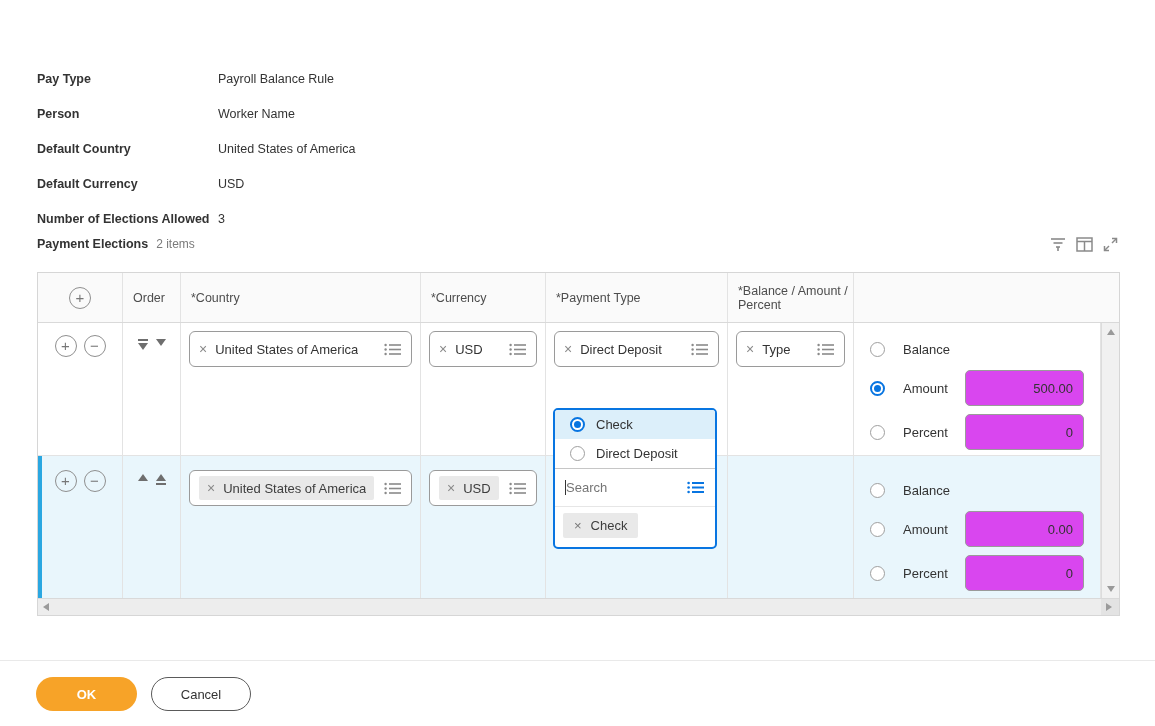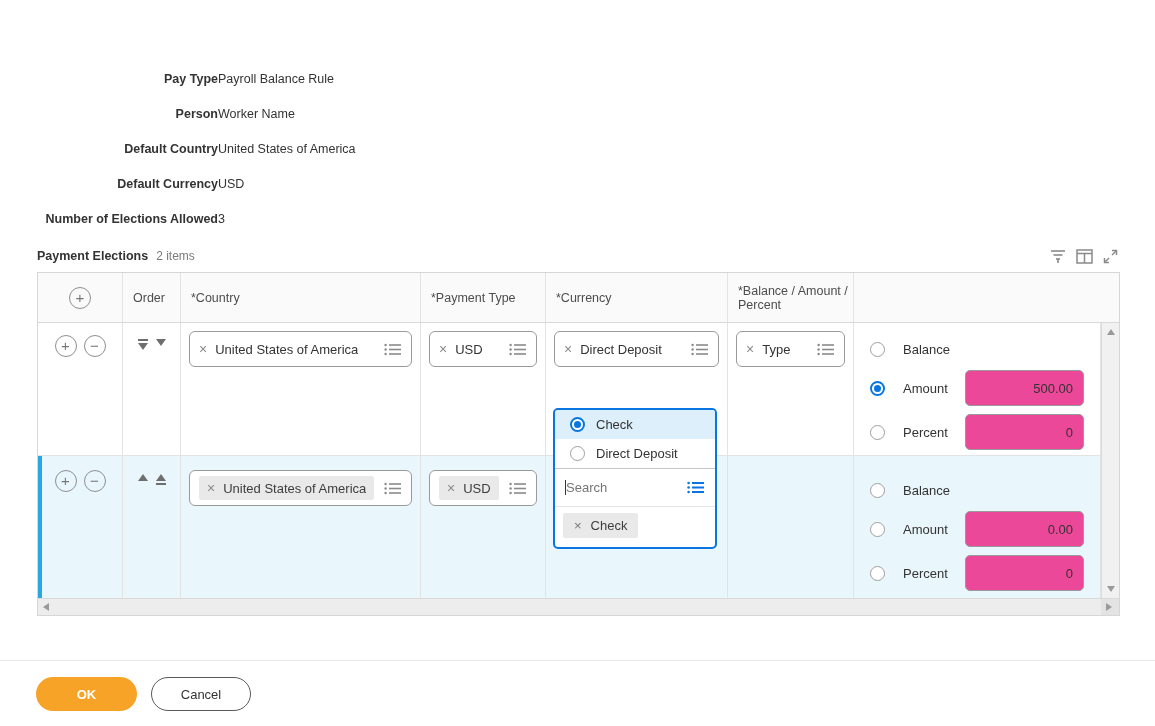--- a/index.html
+++ b/index.html
@@ -6,25 +6,25 @@
   html,body { width:1155px; height:726px; background:#fff; font-family:"Liberation Sans", sans-serif; color:#333; font-size:13px; overflow:hidden; }
   .page { position:relative; width:1155px; height:726px; background:#fff; }
 
   
   .appbar { position:absolute; left:0; top:0; width:1155px; height:59px; background:#7656A6; border-top:6px solid #6A4B99; display:flex; align-items:center; }
   .appbar h1 { margin-left:37px; font-size:19px; font-weight:bold; color:#fff; letter-spacing:.2px; }
 
   
   .info { position:absolute; left:37px; top:61px; }
   .info-row { height:35px; display:flex; align-items:center; }
-  .info-label { width:181px; font-weight:bold; font-size:12.5px; color:#333;text-align:right; }
+  .info-label { width:181px; font-weight:bold; font-size:12.5px; color:#333; }
   .info-value { font-size:12.5px; color:#333; }
 
   
-  .grid-head { position:absolute; left:37px; top:246px; width:1081px; height:20px; display:flex; align-items:center; }
+  .grid-head { position:absolute; left:37px; top:234px; width:1081px; height:20px; display:flex; align-items:center; }
   .grid-title { font-weight:bold; font-size:12.5px; }
   .grid-count { margin-left:8px; color:#7a7a7a; font-size:12px; }
   .grid-tools { margin-left:auto; display:flex; align-items:center; gap:10px; color:#8a8a8a; }
   .grid-tools .tool { cursor:pointer; display:inline-flex; }
 
   
   .tbl { position:absolute; left:37px; top:272px; width:1083px; border:1px solid #d6d6d6; background:#fff; }
   .trow { display:grid; grid-template-columns:85px 58px 240px 125px 182px 126px 247px 18px; }
   .trow > div { border-right:1px solid #e3e3e3; position:relative; }
   .trow > div:last-child { border-right:none; }
@@ -60,21 +60,21 @@
 
   
   .balcell { padding:12px 0 0 16px; }
   .r2 .balcell { padding-top:20px; }
   .bal-line { display:flex; align-items:center; height:28px; margin-bottom:6px;gap:8px; }
   .bal-line.tall { height:38px;justify-content:center; }
   .radio { width:15px; height:15px; border:1px solid #9f9f9f; border-radius:50%; background:#fff; flex:none; cursor:pointer; position:relative; }
   .radio.checked { border:2px solid #0875E1; }
   .radio.checked::after { content:""; position:absolute; left:50%; top:50%; width:7px; height:7px; margin:-3.5px 0 0 -3.5px; border-radius:50%; background:#0875E1; }
   .bal-lab { margin-left:10px; font-size:13px; color:#333; width:58px; }
-  .numbox { margin-left:auto; margin-right:16px; width:119px; height:36px; border:1px solid #9a9a9a; border-radius:5px; background:#ec4899; text-align:right; padding:0 10px; font-size:13px; color:#333; font-family:"Liberation Sans", sans-serif; }
+  .numbox { margin-left:auto; margin-right:16px; width:119px; height:36px; border:1px solid #9a9a9a; border-radius:5px; background:#d946ef; text-align:right; padding:0 10px; font-size:13px; color:#333; font-family:"Liberation Sans", sans-serif; }
 
   
   .vscroll { position:absolute; top:50px; right:0; width:18px; height:275px; background:#f1f1f1; border-left:1px solid #dcdcdc; z-index:2; }
   .vs-up { position:absolute; top:6px; left:5px; width:0; height:0; border-left:4px solid transparent; border-right:4px solid transparent; border-bottom:6px solid #9a9a9a; cursor:pointer; }
   .vs-dn { position:absolute; bottom:6px; left:5px; width:0; height:0; border-left:4px solid transparent; border-right:4px solid transparent; border-top:6px solid #9a9a9a; cursor:pointer; }
   .hscroll { height:17px; background:#ededed; border-top:1px solid #d9d9d9; display:flex; align-items:center; padding-left:5px; }
   .hs-left { width:0; height:0; border-top:4px solid transparent; border-bottom:4px solid transparent; border-right:6px solid #9a9a9a; cursor:pointer; }
   .corner { height:17px; background:#e3e3e3; border-top:1px solid #d9d9d9; display:flex; align-items:center; padding-left:5px; }
   .hs-right { width:0; height:0; border-top:4px solid transparent; border-bottom:4px solid transparent; border-left:6px solid #9a9a9a; cursor:pointer; }
 
@@ -158,22 +158,22 @@
 
   <div class="tbl">
     <div class="sel-bar"></div>
 
     <div class="trow thead">
       <div class="c-add">
         <span class="cbtn">+</span>
       </div>
       <div>Order</div>
       <div>*Country</div>
+      <div>*Currency</div>
       <div>*Payment Type</div>
-      <div>*Currency</div>
       <div>*Balance / Amount / Percent</div>
       <div class="c-sb"></div>
     </div>
 
     <div class="trow r1">
       <div>
         <div class="rowbtns">
           <span class="cbtn">+</span>
           <span class="cbtn">−</span>
         </div>

